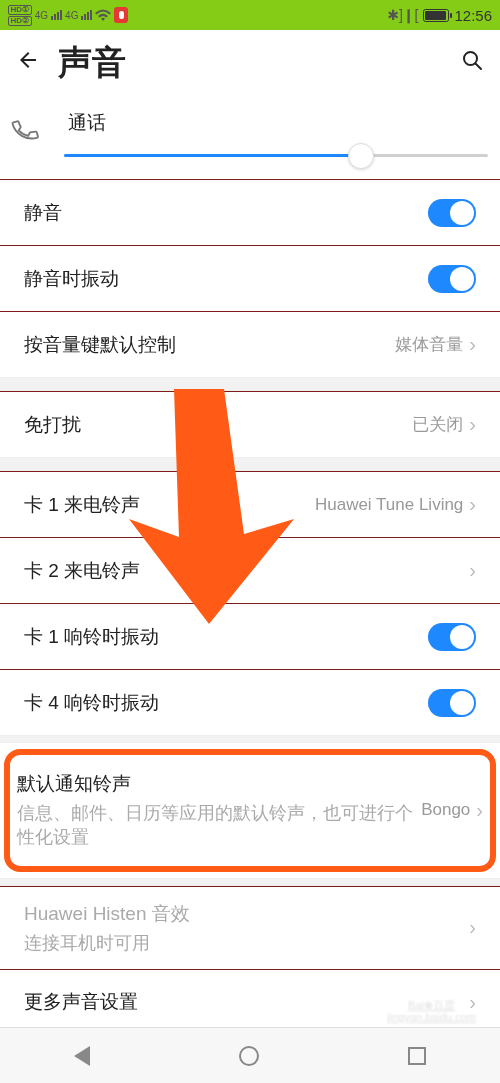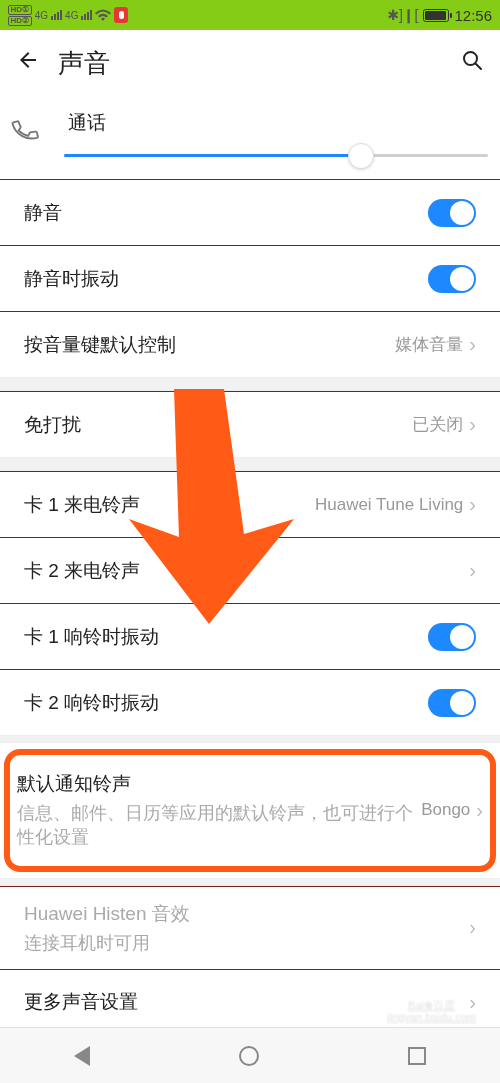--- a/index.html
+++ b/index.html
@@ -48,21 +48,21 @@
 
   .page-header {
     background:#fff;
     height:66px;
     display:flex;
     align-items:center;
     padding:0 16px;
     gap:18px;
   }
   .back-arrow { font-size:28px; color:#222; }
-  .page-title { font-size:26px; font-weight:400; flex:1; }
+  .page-title { font-size:34px; font-weight:700; flex:1; }
   .search-icn { font-size:24px; color:#222; }
 
   .content { background:#fff; }
 
   .slider-row {
     display:flex; align-items:center; padding:14px 12px 22px; gap:24px;
   }
   .phone-icon { font-size:26px; color:#777; transform:rotate(-15deg); }
   .slider-block { flex:1; }
   .slider-label { font-size:19px; color:#222; margin-bottom:18px; margin-left:4px;}
@@ -241,21 +241,21 @@
     <span class="label">卡 2 来电铃声</span>
     <span class="chevron">›</span>
   </div>
 
   <div class="row">
     <span class="label">卡 1 响铃时振动</span>
     <span class="toggle"></span>
   </div>
 
   <div class="row">
-    <span class="label">卡 2 响铃时振动</span>
+    <span class="label">卡 4 响铃时振动</span>
     <span class="toggle"></span>
   </div>
 
   <div class="section-gap" style="height:8px;"></div>
 
   <div class="highlight-box">
     <div class="row">
       <div class="col">
         <span class="label">默认通知铃声</span>
         <span class="sub">信息、邮件、日历等应用的默认铃声，也可进行个性化设置</span>

